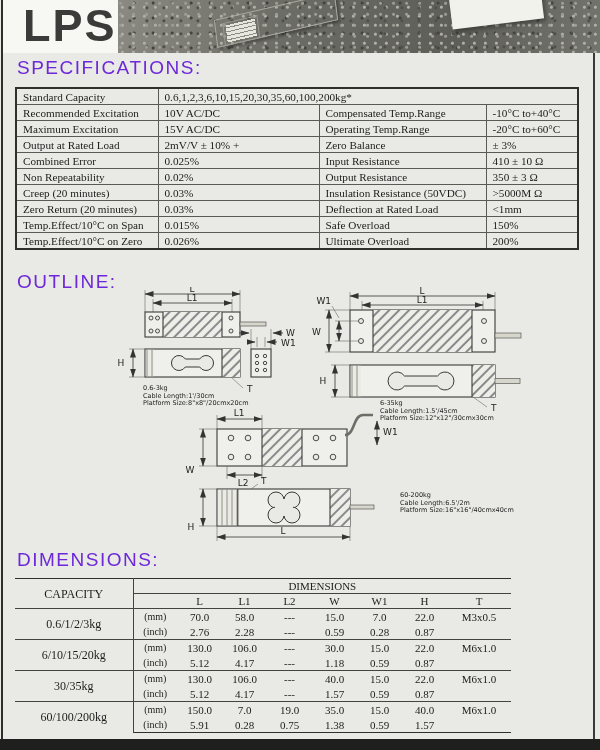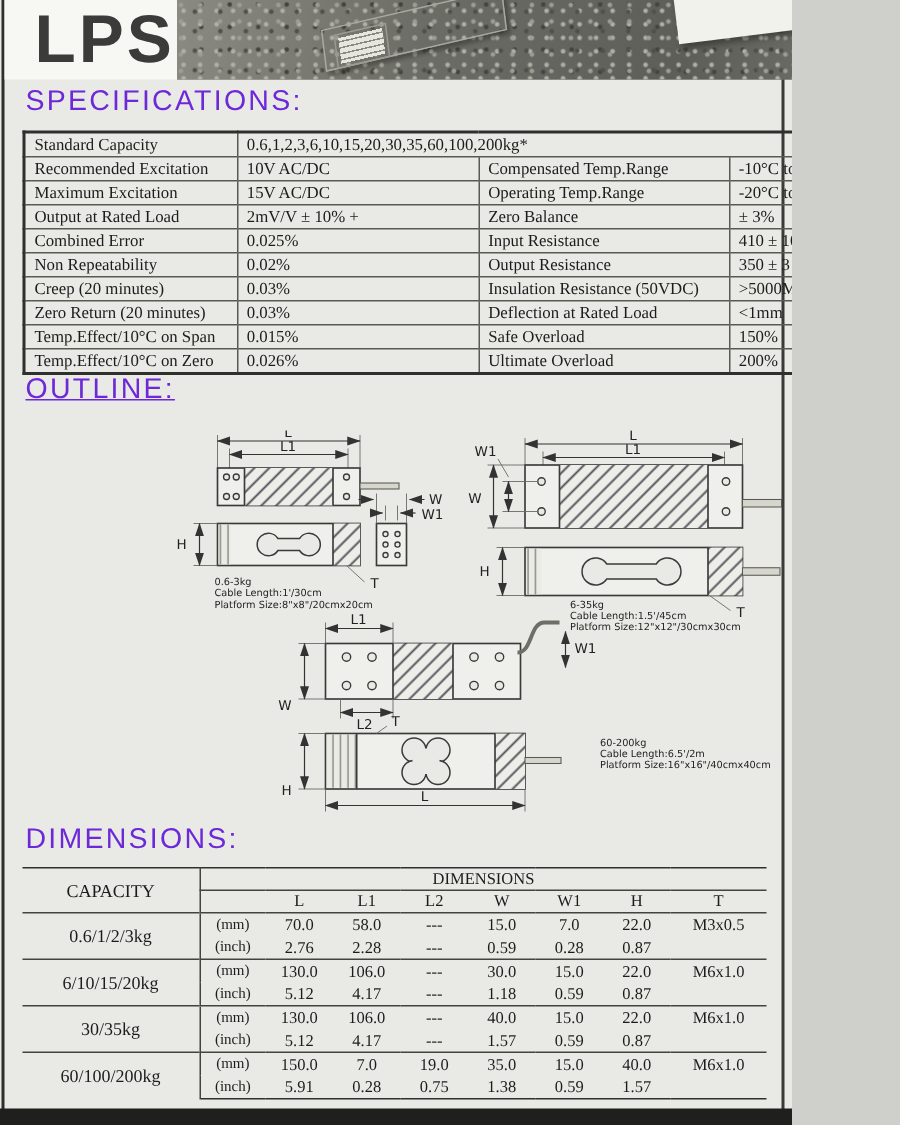--- a/index.html
+++ b/index.html
@@ -1,16 +1,16 @@
 <!DOCTYPE html>
 <html><head>
 <meta charset="utf-8">
 <style>
   html,body{margin:0;padding:0;background:#cfcfcb;}
-  .page{position:relative;width:528px;height:750px;background:#e9e9e5;overflow:hidden;
+  .page{position:relative;width:600px;height:750px;background:#e9e9e5;overflow:hidden;
         font-family:"Liberation Serif",serif;color:#1c1c1c;}
   
   .edge-left{position:absolute;left:1px;top:0;width:2px;height:750px;background:#2e2e2c;}
   .edge-right{position:absolute;right:5px;top:52px;width:2px;height:698px;background:#3a3a38;}
   .bottom-bar{position:absolute;left:0;top:739px;width:600px;height:11px;background:#1f1f1d;}
   
   .logo-area{position:absolute;left:3px;top:0;width:115px;height:53px;background:#f7f7f4;}
   .logo{position:absolute;left:20px;top:-2px;font-family:"Liberation Sans",sans-serif;
         font-weight:bold;font-size:45px;letter-spacing:2px;color:#3b3b3a;line-height:56px;}
   .photo{position:absolute;left:118px;top:0;width:482px;height:53px;background-color:#72726c;
@@ -148,21 +148,21 @@
     </tr>
     <tr>
       <td>Temp.Effect/10°C on Zero</td>
       <td>0.026%</td>
       <td>Ultimate Overload</td>
       <td>200%</td>
     </tr>
   </tbody>
     </table>
 
-  <div class="heading" style="left:17px;top:249px;text-decoration:underline;">OUTLINE:</div>
+  <div class="heading" style="left:17px;top:271px;">OUTLINE:</div>
 
   <svg class="outline-svg" width="570" height="268" viewBox="0 0 570 268">
     <defs>
       <pattern id="h1" width="7" height="7" patternUnits="userSpaceOnUse" patternTransform="rotate(45)">
         <rect width="7" height="7" fill="#eeeee9"></rect>
         <line x1="1" y1="0" x2="1" y2="7" stroke="#54545c" stroke-width="1.3"></line>
       </pattern>
       <pattern id="v1" width="5" height="5" patternUnits="userSpaceOnUse">
         <rect width="5" height="5" fill="#ebebe6"></rect>
         <line x1="2" y1="0" x2="2" y2="5" stroke="#77776f" stroke-width=".8"></line>

